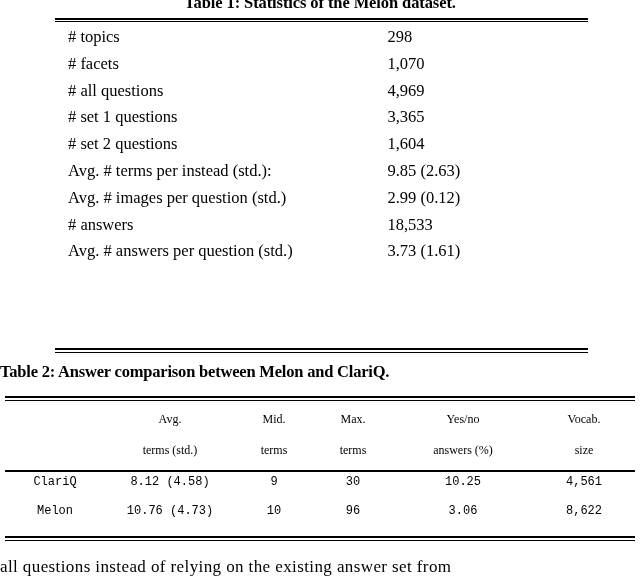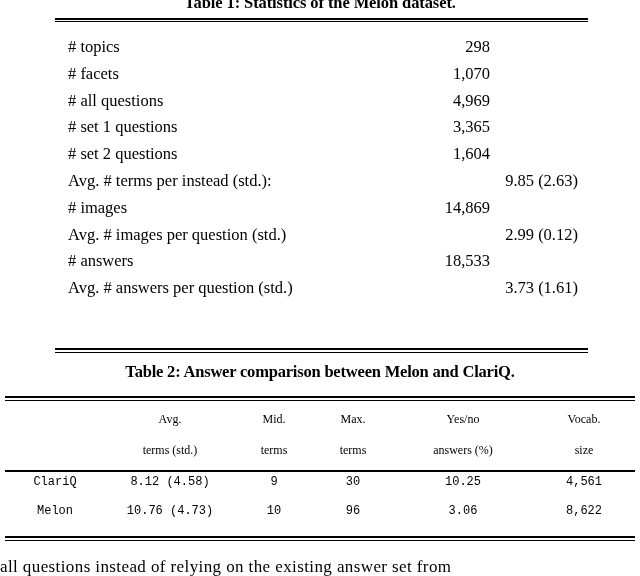--- a/index.html
+++ b/index.html
@@ -34,55 +34,54 @@
     text-align: center;
     font-weight: bold;
     font-size: 16.5px;
     letter-spacing: -0.1px;
     white-space: nowrap;
   }
 
   #table1 {
     position: absolute;
     left: 55px;
-    top: 34px;
+    top: 24px;
     width: 533px;
   }
   #table1 table {
     width: 100%;
     border-collapse: collapse;
     font-size: 16.5px;
   }
   #table1 td {
     padding: 0;
     height: 26.8px;
     line-height: 26.8px;
     vertical-align: middle;
     white-space: nowrap;
   }
   #table1 td.t1-label {
     text-align: left;
     padding-left: 13px;
   }
   #table1 td.t1-value {
-    text-align: right;
+    text-align: left;
     padding-right: 10px;
   }
   
   #table1 td.t1-value.mid {
     padding-right: 98px;
   }
 
   
   #table2-caption {
     position: absolute;
     left: 0;
     top: 362px;
     width: 640px;
-    text-align: center;
     font-weight: bold;
     font-size: 16.5px;
     letter-spacing: -0.2px;
     white-space: nowrap;
   }
 
   #table2 {
     position: absolute;
     left: 5px;
     top: 404px;
@@ -160,24 +159,20 @@
       </tr>
       <tr>
         <td class="t1-label"># set 2 questions</td>
         <td class="t1-value mid">1,604</td>
       </tr>
       <tr>
         <td class="t1-label">Avg. # terms per instead (std.):</td>
         <td class="t1-value">9.85 (2.63)</td>
       </tr>
       <tr>
-        <td class="t1-label"># images</td>
-        <td class="t1-value mid">14,869</td>
-      </tr>
-      <tr>
         <td class="t1-label">Avg. # images per question (std.)</td>
         <td class="t1-value">2.99 (0.12)</td>
       </tr>
       <tr>
         <td class="t1-label"># answers</td>
         <td class="t1-value mid">18,533</td>
       </tr>
       <tr>
         <td class="t1-label">Avg. # answers per question (std.)</td>
         <td class="t1-value">3.73 (1.61)</td>

